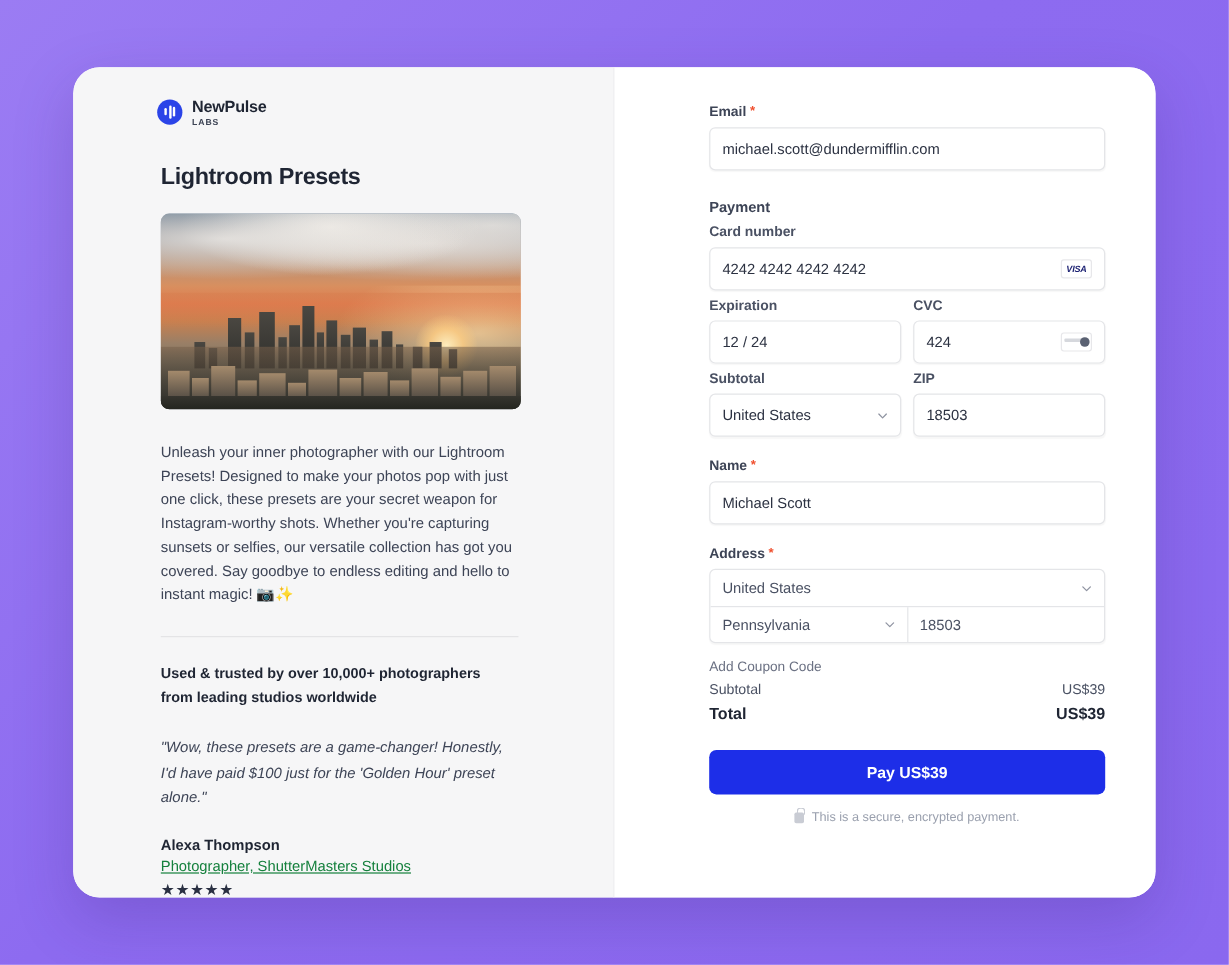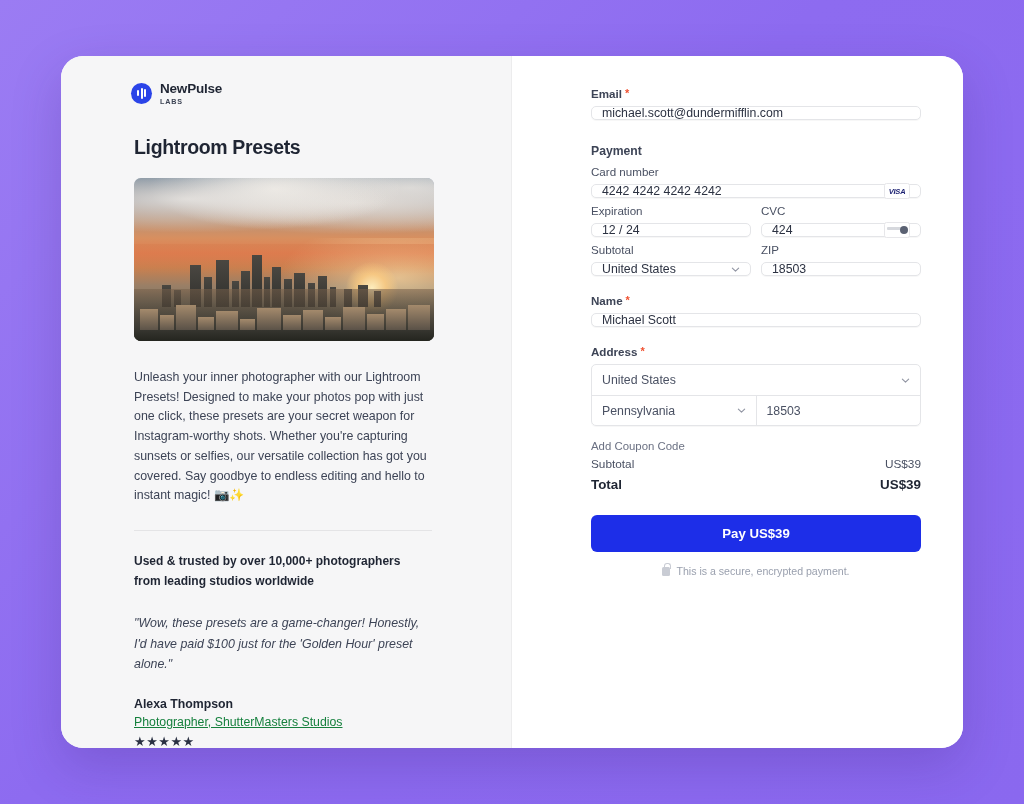--- a/index.html
+++ b/index.html
@@ -132,25 +132,25 @@
   .right-panel {
     flex: 1; height: 100%;
     background: #ffffff;
     border-left: 1px solid #ececed;
     padding: 31px 42px 0 79px;
   }
   .field-label {
     font-size: 11.6px; color: #3d4456; font-weight: 600; margin-bottom: 6px;
     display: flex; align-items: center; gap: 3px;
   }
-  .field-label.light { font-weight: 400; color: #4a5163; }
+  .field-label.light { font-weight: 700; color: #4a5163; }
   .req { color: #f0502f; font-size: 11px; line-height: 1; }
 
   .input {
-    width: 100%; height: 14px;
+    width: 100%; height: 36px;
     border: 1px solid #e4e5e8; border-radius: 5px;
     background: #fff;
     display: flex; align-items: center;
     padding: 0 10px;
     font-size: 12.3px; color: #2c3242;
     box-shadow: 0 1px 1px rgba(20,25,40,.035);
     position: relative;
   }
   .input .val { flex: 1; }
 

